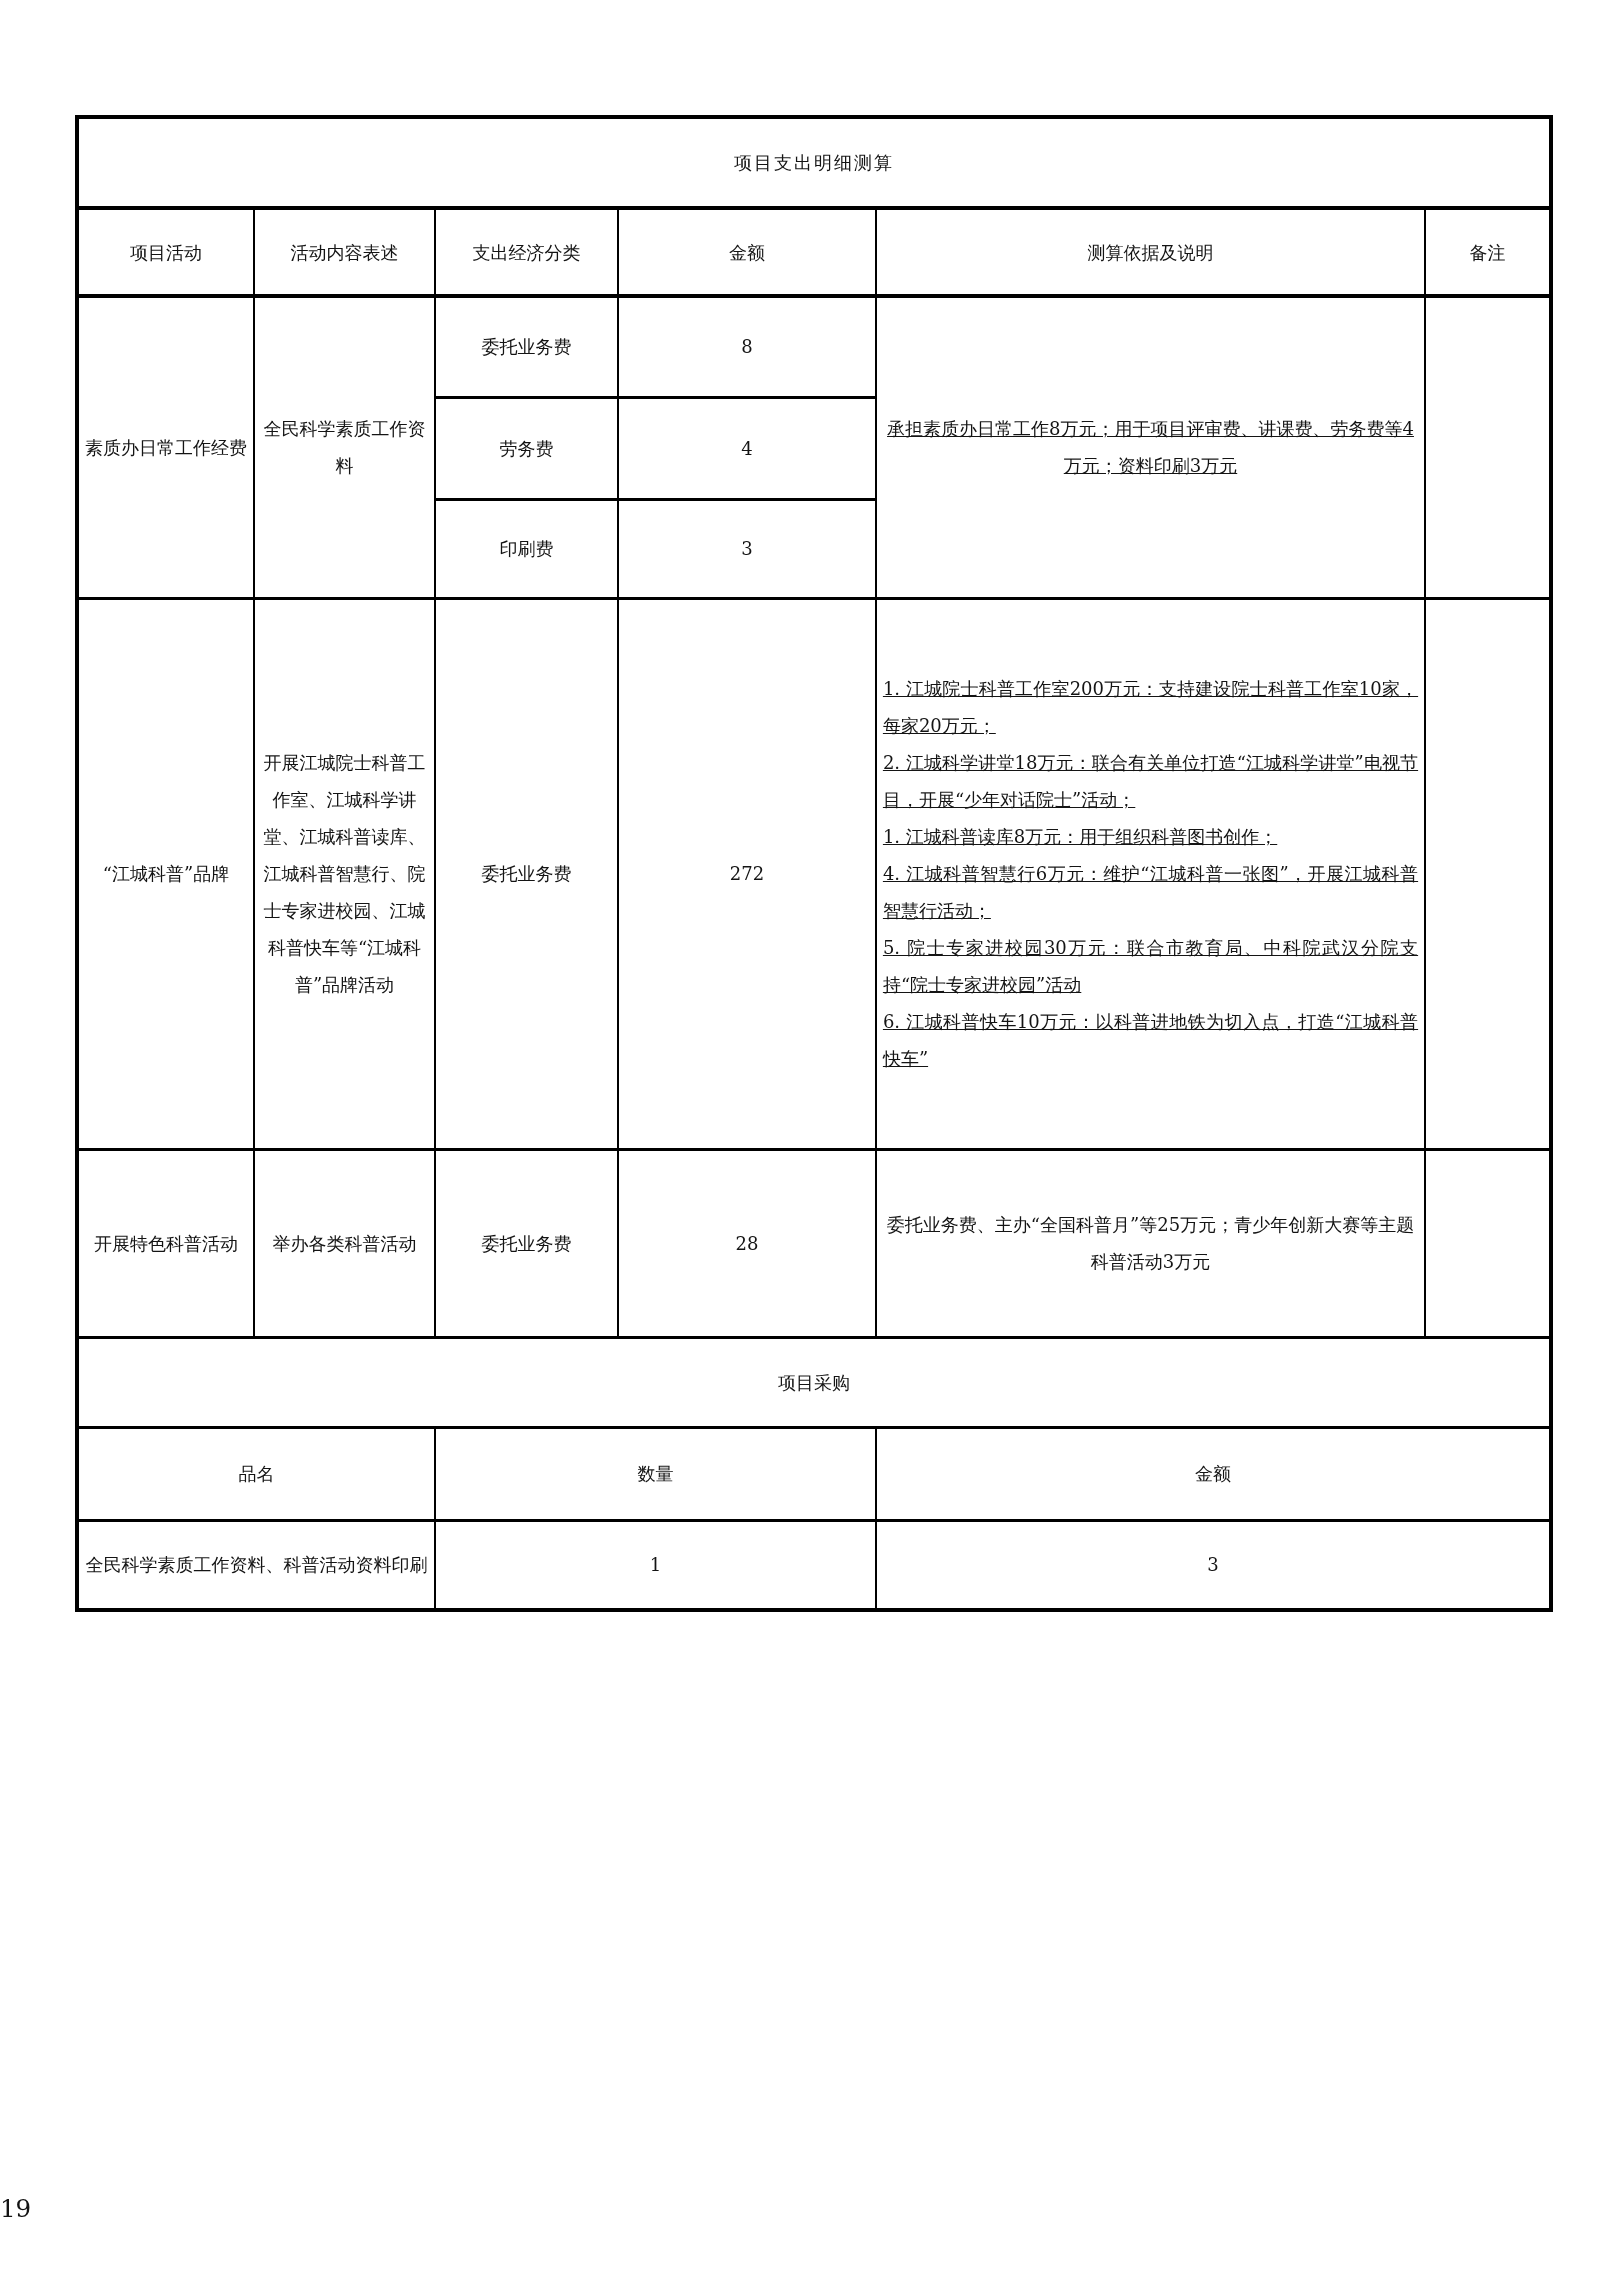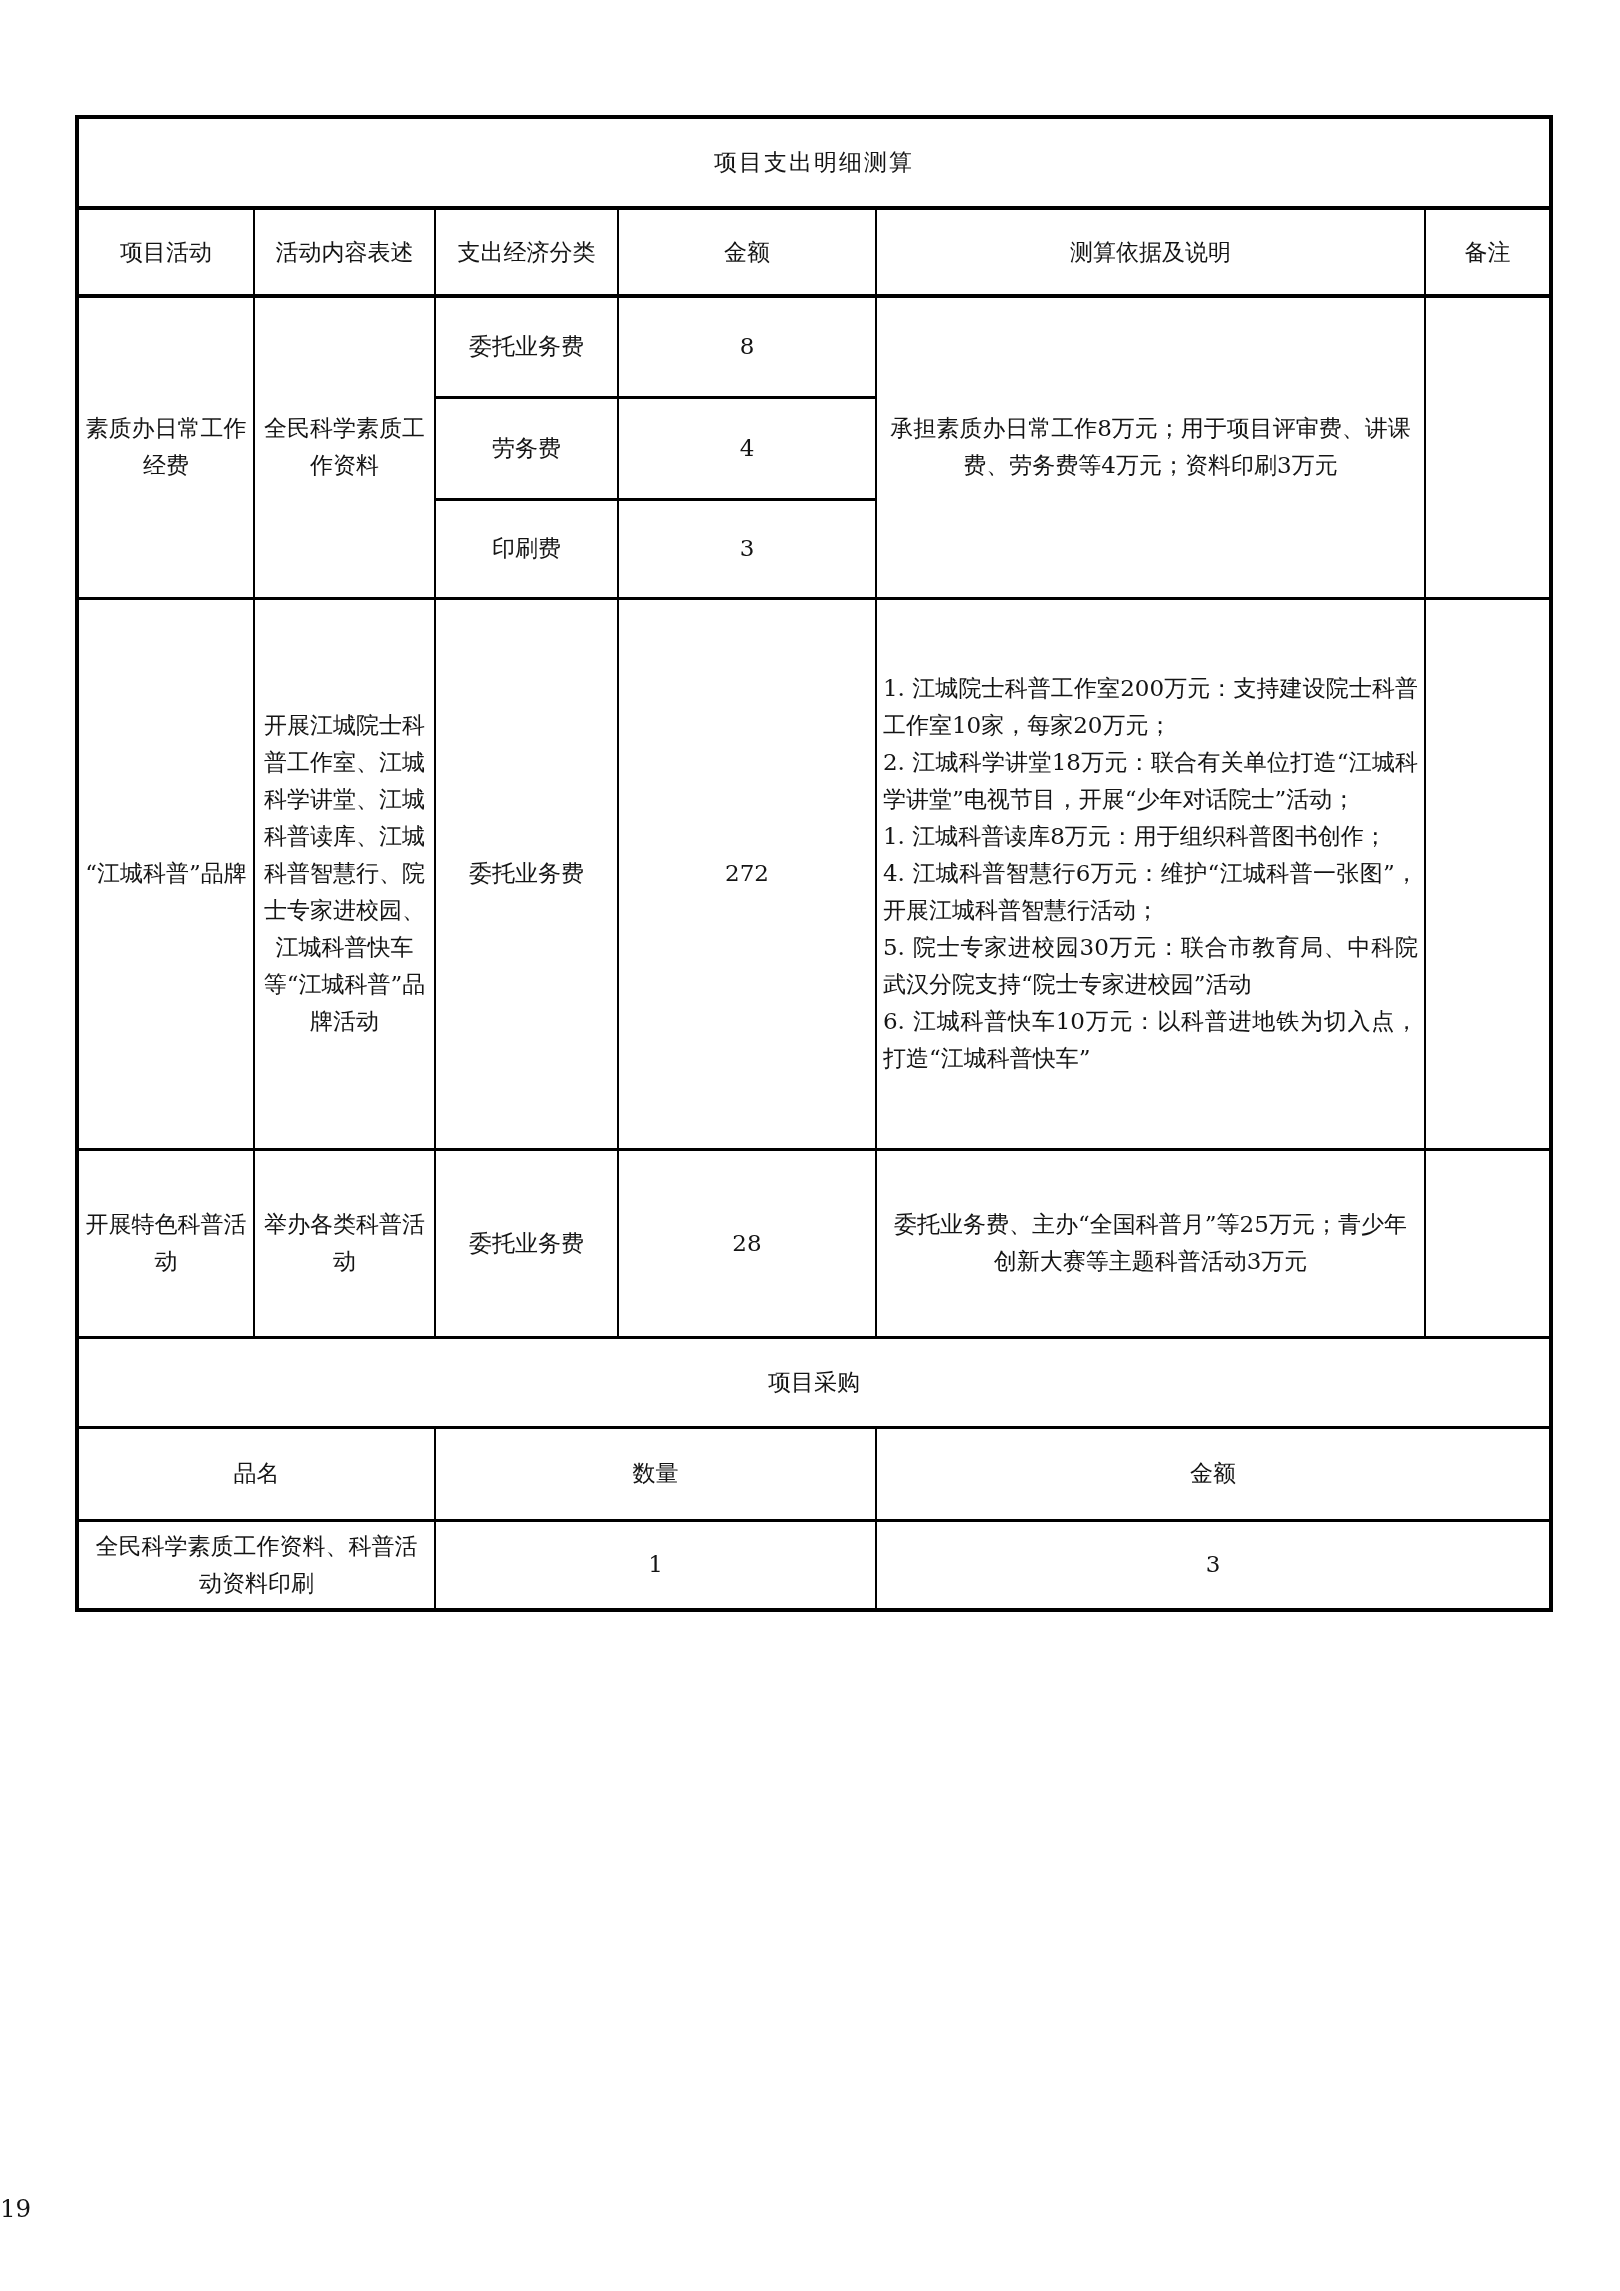--- a/index.html
+++ b/index.html
@@ -9,28 +9,28 @@
   }
   table.budget{
     position:absolute;left:75px;top:115px;width:1475px;
     table-layout:fixed;border-collapse:collapse;
     border:4.9px solid #000;
   }
   table.budget td{
     border:2.9px solid #000;
     border-top-width:3.9px;border-bottom-width:3.9px;
     text-align:center;vertical-align:middle;
-    font-size:23px;line-height:37px;
+    font-size:18px;line-height:37px;
     padding:2px 5.9px;
     overflow:hidden;
   }
   tr.thick-bottom > td{border-bottom-width:4.9px;}
   td.title-cell{font-size:24.5px;letter-spacing:2px;}
   td.cjust{text-align:justify;text-align-last:center;word-break:break-all;}
-  td.basis{text-align:justify;text-align-last:auto;word-break:break-all;padding:5.9px 9.8px;}
+  td.basis{text-align:justify;text-align-last:auto;word-break:break-all;padding:5.9px 9.8px;text-decoration:underline;}
   td.basis-center{text-align:center;padding:5.9px 9.8px;}
   .basis-item{text-align:justify;word-break:break-all;}
   td.num{font-size:24.5px;}
   .pageno{
     position:absolute;top:2194px;left:0;width:100%;
     text-align:left;font-size:24.5px;
   }
 </style>
 </head>
 <body>

